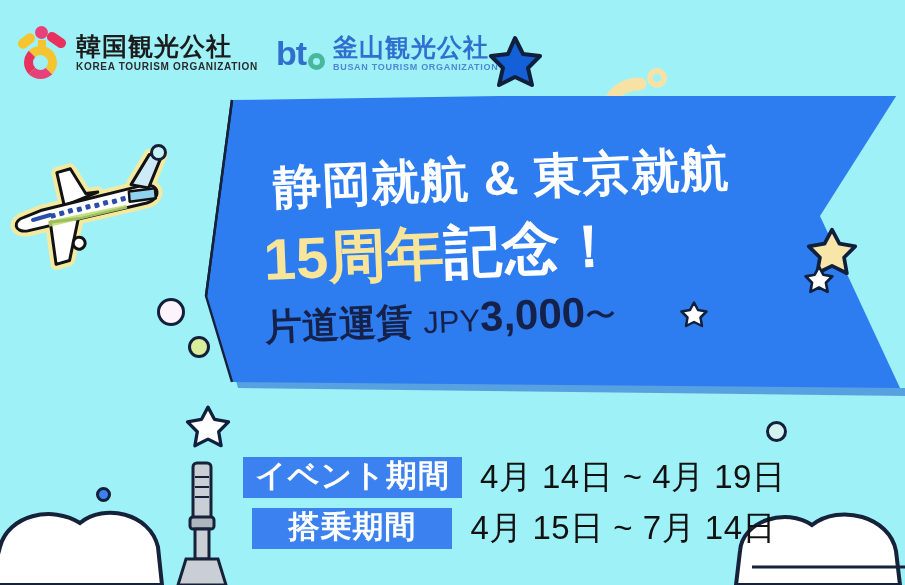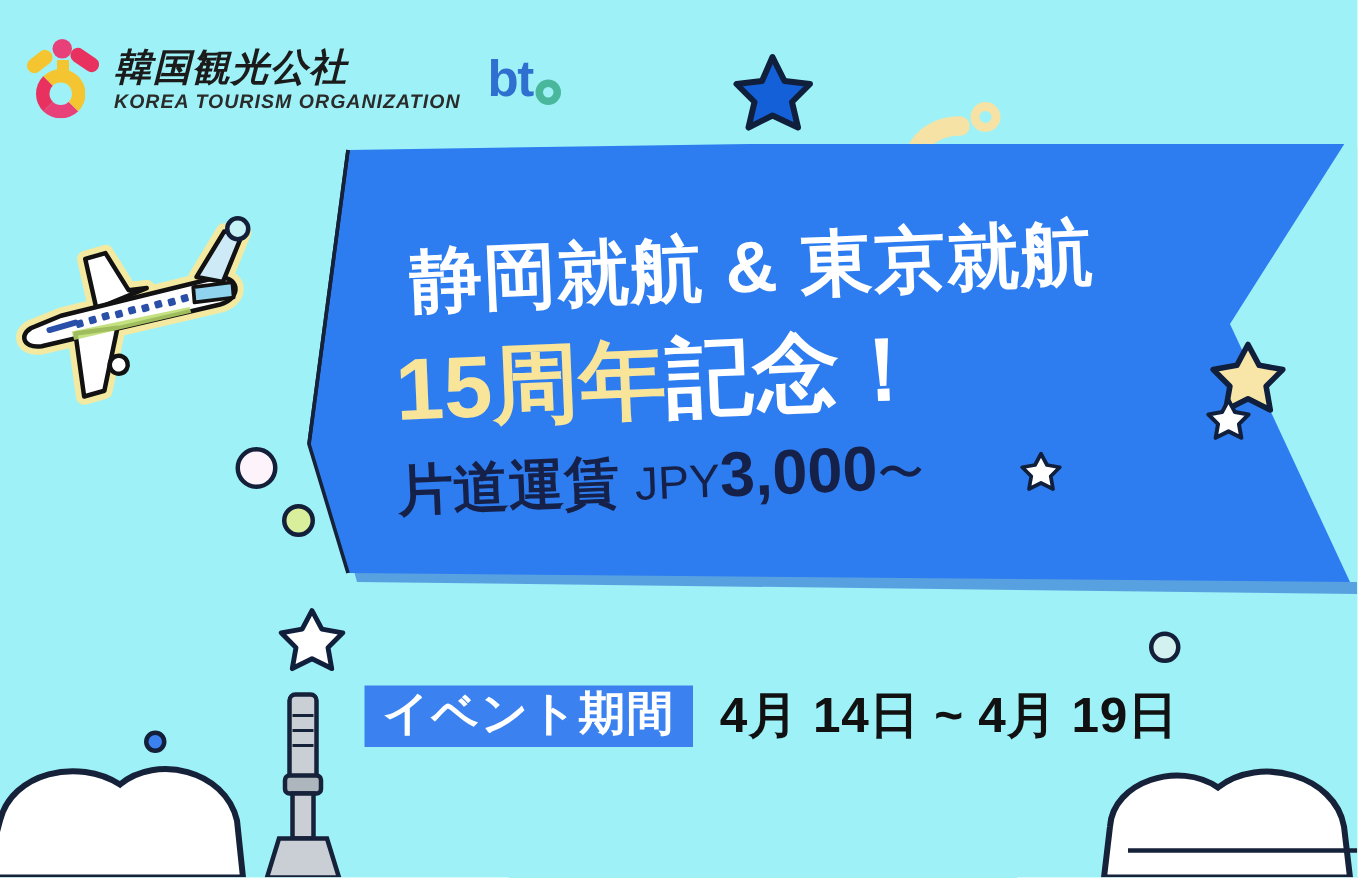--- a/index.html
+++ b/index.html
@@ -77,30 +77,29 @@
   .kto-mark .dot2 {
     position: absolute;
     left: 22px; top: 14px;
     width: 8px; height: 12px;
     background: #f5c531;
   }
   .logo-text-block {
     display: flex;
     flex-direction: column;
     line-height: 1;
-    font-style: italic;
   }
   .kto-cjk {
     font-size: 25px;
     font-weight: 700;
     color: #1b1b1b;
     letter-spacing: 1px;
   }
   .kto-en {
-    font-size: 13px;
+    font-size: 10px;
     font-weight: 700;
     color: #2b2b2b;
     letter-spacing: 0.7px;
     margin-top: 3px;
   }
   .bto-mark {
     display: flex;
     align-items: flex-end;
     gap: 2px;
   }
@@ -212,21 +211,21 @@
     padding: 3px 12px 6px 12px;
     letter-spacing: 1px;
     line-height: 1.05;
     min-width: 200px;
     text-align: center;
     box-sizing: border-box;
   }
   .date-val {
     color: #111111;
     font-size: 33px;
-    font-weight: 700;
+    font-weight: 400;
     margin-left: 18px;
     letter-spacing: 0.5px;
     white-space: nowrap;
   }
 
   
   #bottom-scene {
     position: absolute;
     left: 0;
     bottom: 0;
@@ -353,20 +352,24 @@
         <span class="kto-cjk">韓国観光公社</span>
         <span class="kto-en">KOREA TOURISM ORGANIZATION</span>
       </div>
     </div>
 
     <div class="logo-group">
       <div class="bto-mark">
         <span class="bto-bt">bt</span>
         <span class="bto-circle"></span>
       </div>
+      <div class="logo-text-block">
+        <span class="bto-cjk">釜山観光公社</span>
+        <span class="bto-en">BUSAN TOURISM ORGANIZATION</span>
+      </div>
     </div>
   </div>
 
   <div id="bottom-scene">
     <svg width="905" height="130" viewBox="0 0 905 130">
       <g>
         <rect x="193" y="8" width="18" height="58" rx="4" fill="#c9cfd4" stroke="#16213a" stroke-width="3"></rect>
         <rect x="190" y="62" width="24" height="12" rx="3" fill="#aeb6bd" stroke="#16213a" stroke-width="3"></rect>
         <rect x="195" y="74" width="14" height="30" fill="#c9cfd4" stroke="#16213a" stroke-width="3"></rect>
         <path d="M186 104 L218 104 L226 130 L178 130 Z" fill="#c9cfd4" stroke="#16213a" stroke-width="3"></path>
@@ -378,15 +381,19 @@
       <path d="M740 96 C742 66 786 52 812 70 C840 48 890 62 896 96 L900 130 L736 130 Z" fill="#ffffff" stroke="#16213a" stroke-width="4"></path>
       <path d="M752 112 L905 112" stroke="#16213a" stroke-width="3" fill="none"></path>
     </svg>
   </div>
 
   <div id="dates">
     <div class="date-row">
       <span class="date-badge">イベント期間</span>
       <span class="date-val">4月 14日 ~ 4月 19日</span>
     </div>
+    <div class="date-row">
+      <span class="date-badge">搭乗期間</span>
+      <span class="date-val">4月 15日 ~ 7月 14日</span>
+    </div>
   </div>
 
 </div>
 
 </body></html>

